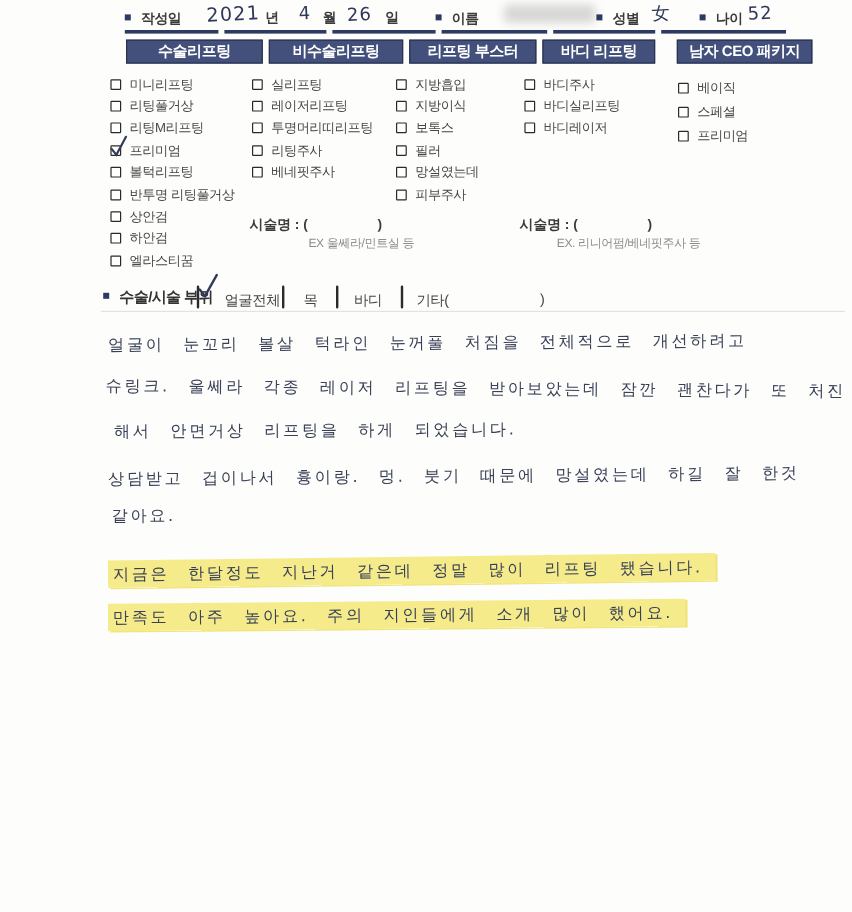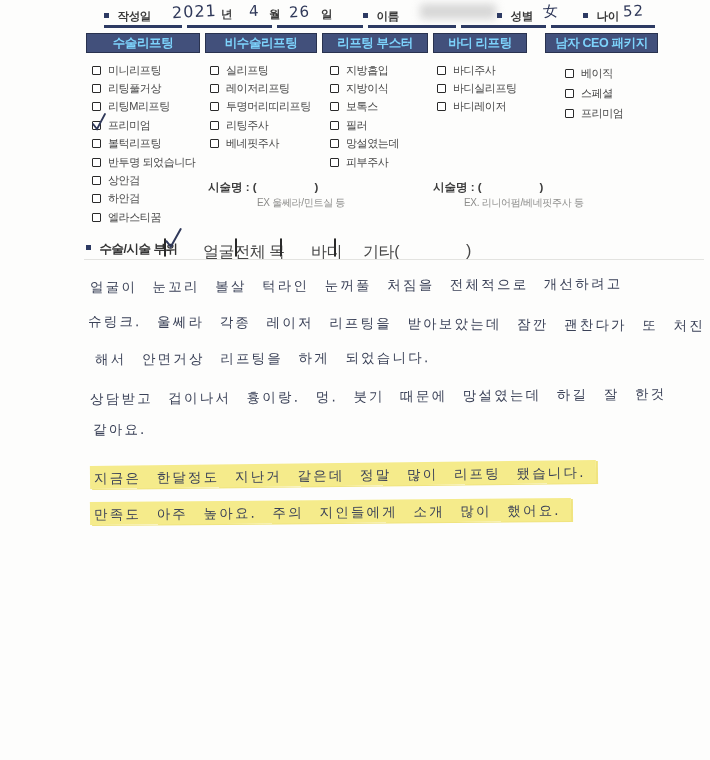--- a/index.html
+++ b/index.html
@@ -18,42 +18,42 @@
     font-family:"DejaVu Sans", sans-serif;
     color:#30395a; font-size:15px; font-weight:500;
     transform:rotate(-3deg); display:inline-block; letter-spacing:1px;
   }
   .blurbox { background:#c9c9c9; filter:blur(4px); border-radius:3px; opacity:.75; }
   .useg { height:2.6px; background:#2d3a63; position:absolute; top:25px; }
   
   .hdr {
     position:absolute; top:33px; height:20px;
     background:#42507b; border:1px solid #29324f;
-    color:#7dd3fc; font-weight:bold; font-size:12.5px; letter-spacing:-0.4px;
-    display:flex; align-items:center; justify-content:center; white-space:nowrap;
+    color:#ffffff; font-weight:bold; font-size:12.5px; letter-spacing:-0.4px;
+    display:flex; align-items:center; justify-content:center; white-space:nowrap;margin-left:19px;
   }
   
   .col { position:absolute; top:61px; }
   .item { display:flex; align-items:center; height:18.4px; gap:7px; white-space:nowrap; }
   .col5 .item { height:20px;padding-left:12px; }
   .lbl { font-size:11px; color:#474747; letter-spacing:-0.4px; }
   .cb {
     width:9px; height:9px; border:1.7px solid #2a2a2a; border-radius:1px;
     position:relative; flex:none; background:#fff;
   }
   .cb svg { display:none; position:absolute; left:-2px; top:-10px; width:16px; height:20px; overflow:visible; }
   .cb.checked svg { display:block; }
   .cb-lg { width:13px; height:13px; border-width:1.9px; }
   .cb-lg svg { left:-1px; top:-11px; width:18px; height:22px; }
   .proc { position:absolute; font-size:11.5px; font-weight:bold; color:#3c3c3c; white-space:nowrap;text-align:right; }
   .proc .gap { display:inline-block; width:58px; }
   .proc-ex { position:absolute; font-size:10px; color:#8d8d8b; letter-spacing:-0.3px; white-space:nowrap;margin-left:39px; }
   
   .arealabel { font-size:12.5px; font-weight:bold; color:#333; letter-spacing:-0.5px; white-space:nowrap; }
-  .arealbl-sm { font-size:16px; color:#454545; letter-spacing:-0.4px;margin-left:16px; }
+  .arealbl-sm { font-size:12px; color:#454545; letter-spacing:-0.4px; }
   .thinline { position:absolute; left:84px; top:259px; width:620px; height:1px; background:#e3e3e0; }
   
   .hw {
     position:absolute; white-space:nowrap;
     font-family:"DejaVu Sans", sans-serif;
     font-size:13.5px; color:#3a4157; letter-spacing:2.2px; word-spacing:9px;
   }
   .hw span { padding:2px 0; }
   .hw.hl span { background:#f5eb8b; padding:4px 10px 3px 4px; box-shadow:2px 1px 0 #f0e47f; }
 </style>
@@ -128,21 +128,21 @@
         </svg>
       </span>
     <span class="lbl">프리미엄</span>
   </div>
   <div class="item">
     <span class="cb"></span>
     <span class="lbl">볼턱리프팅</span>
   </div>
   <div class="item">
     <span class="cb"></span>
-    <span class="lbl">반투명 되었습니다</span>
+    <span class="lbl">반투명 리팅풀거상</span>
   </div>
   <div class="item">
     <span class="cb"></span>
     <span class="lbl">상안검</span>
   </div>
   <div class="item">
     <span class="cb"></span>
     <span class="lbl">하안검</span>
   </div>
   <div class="item">

